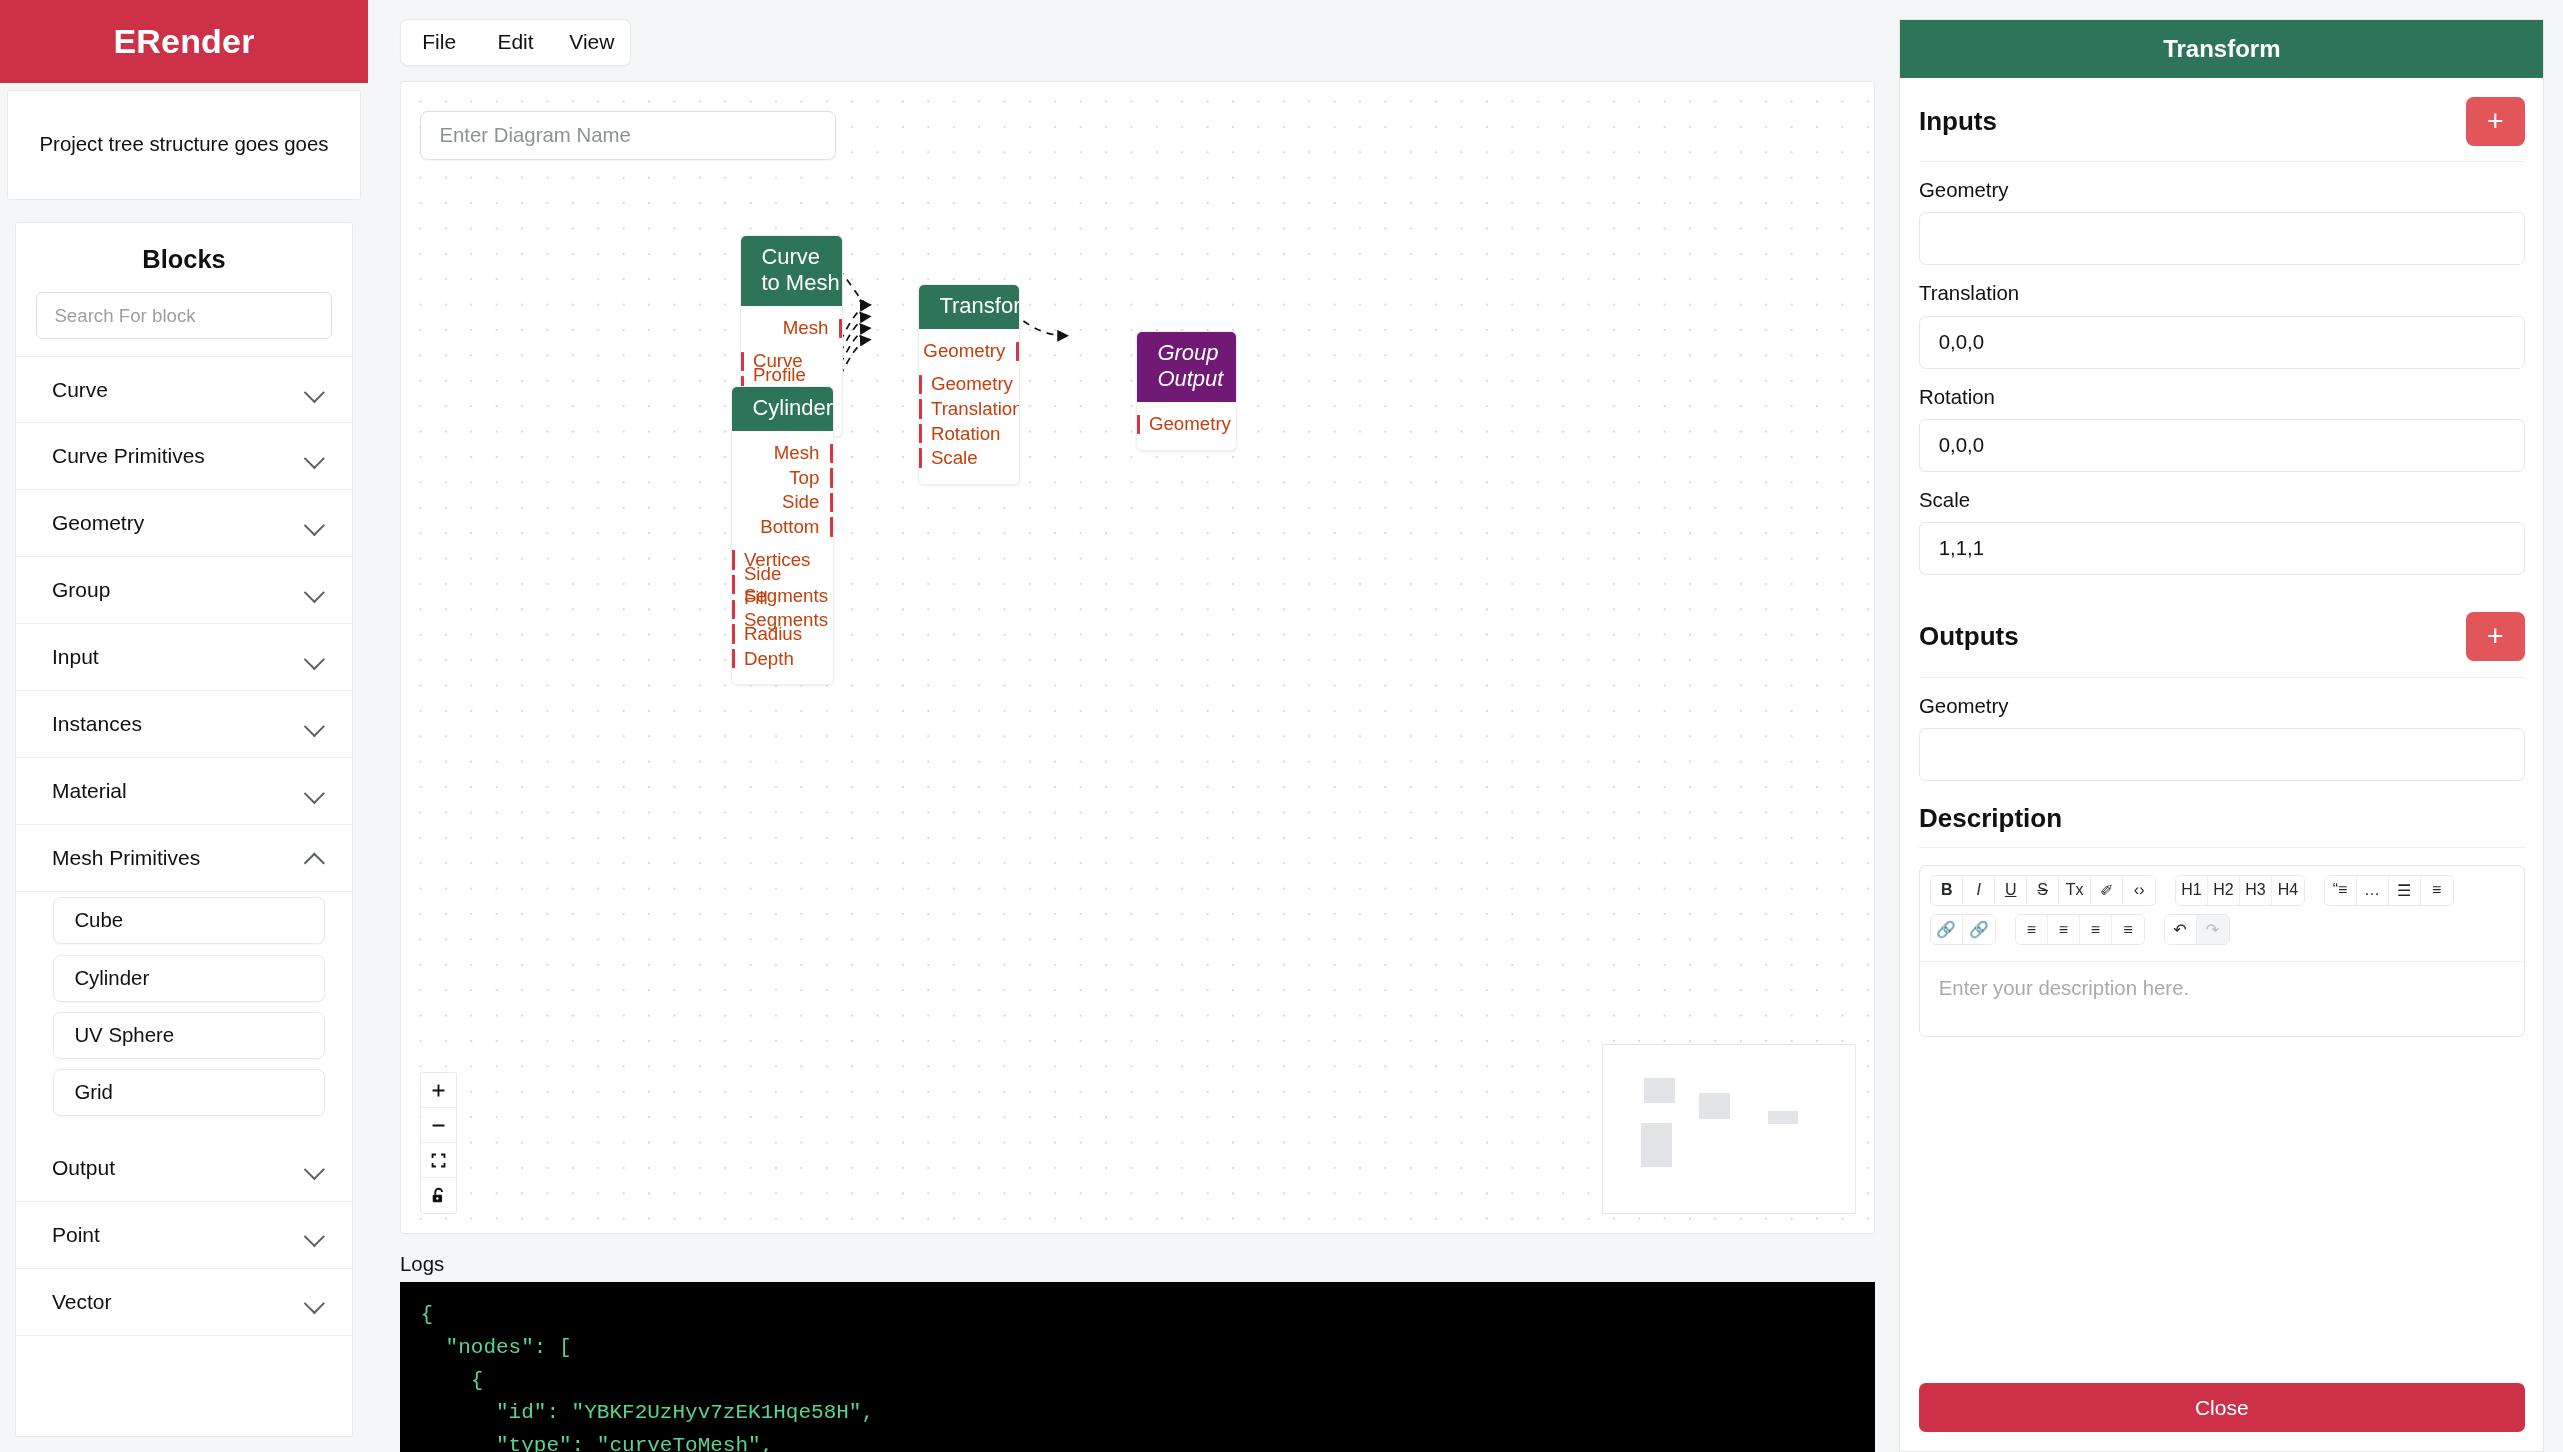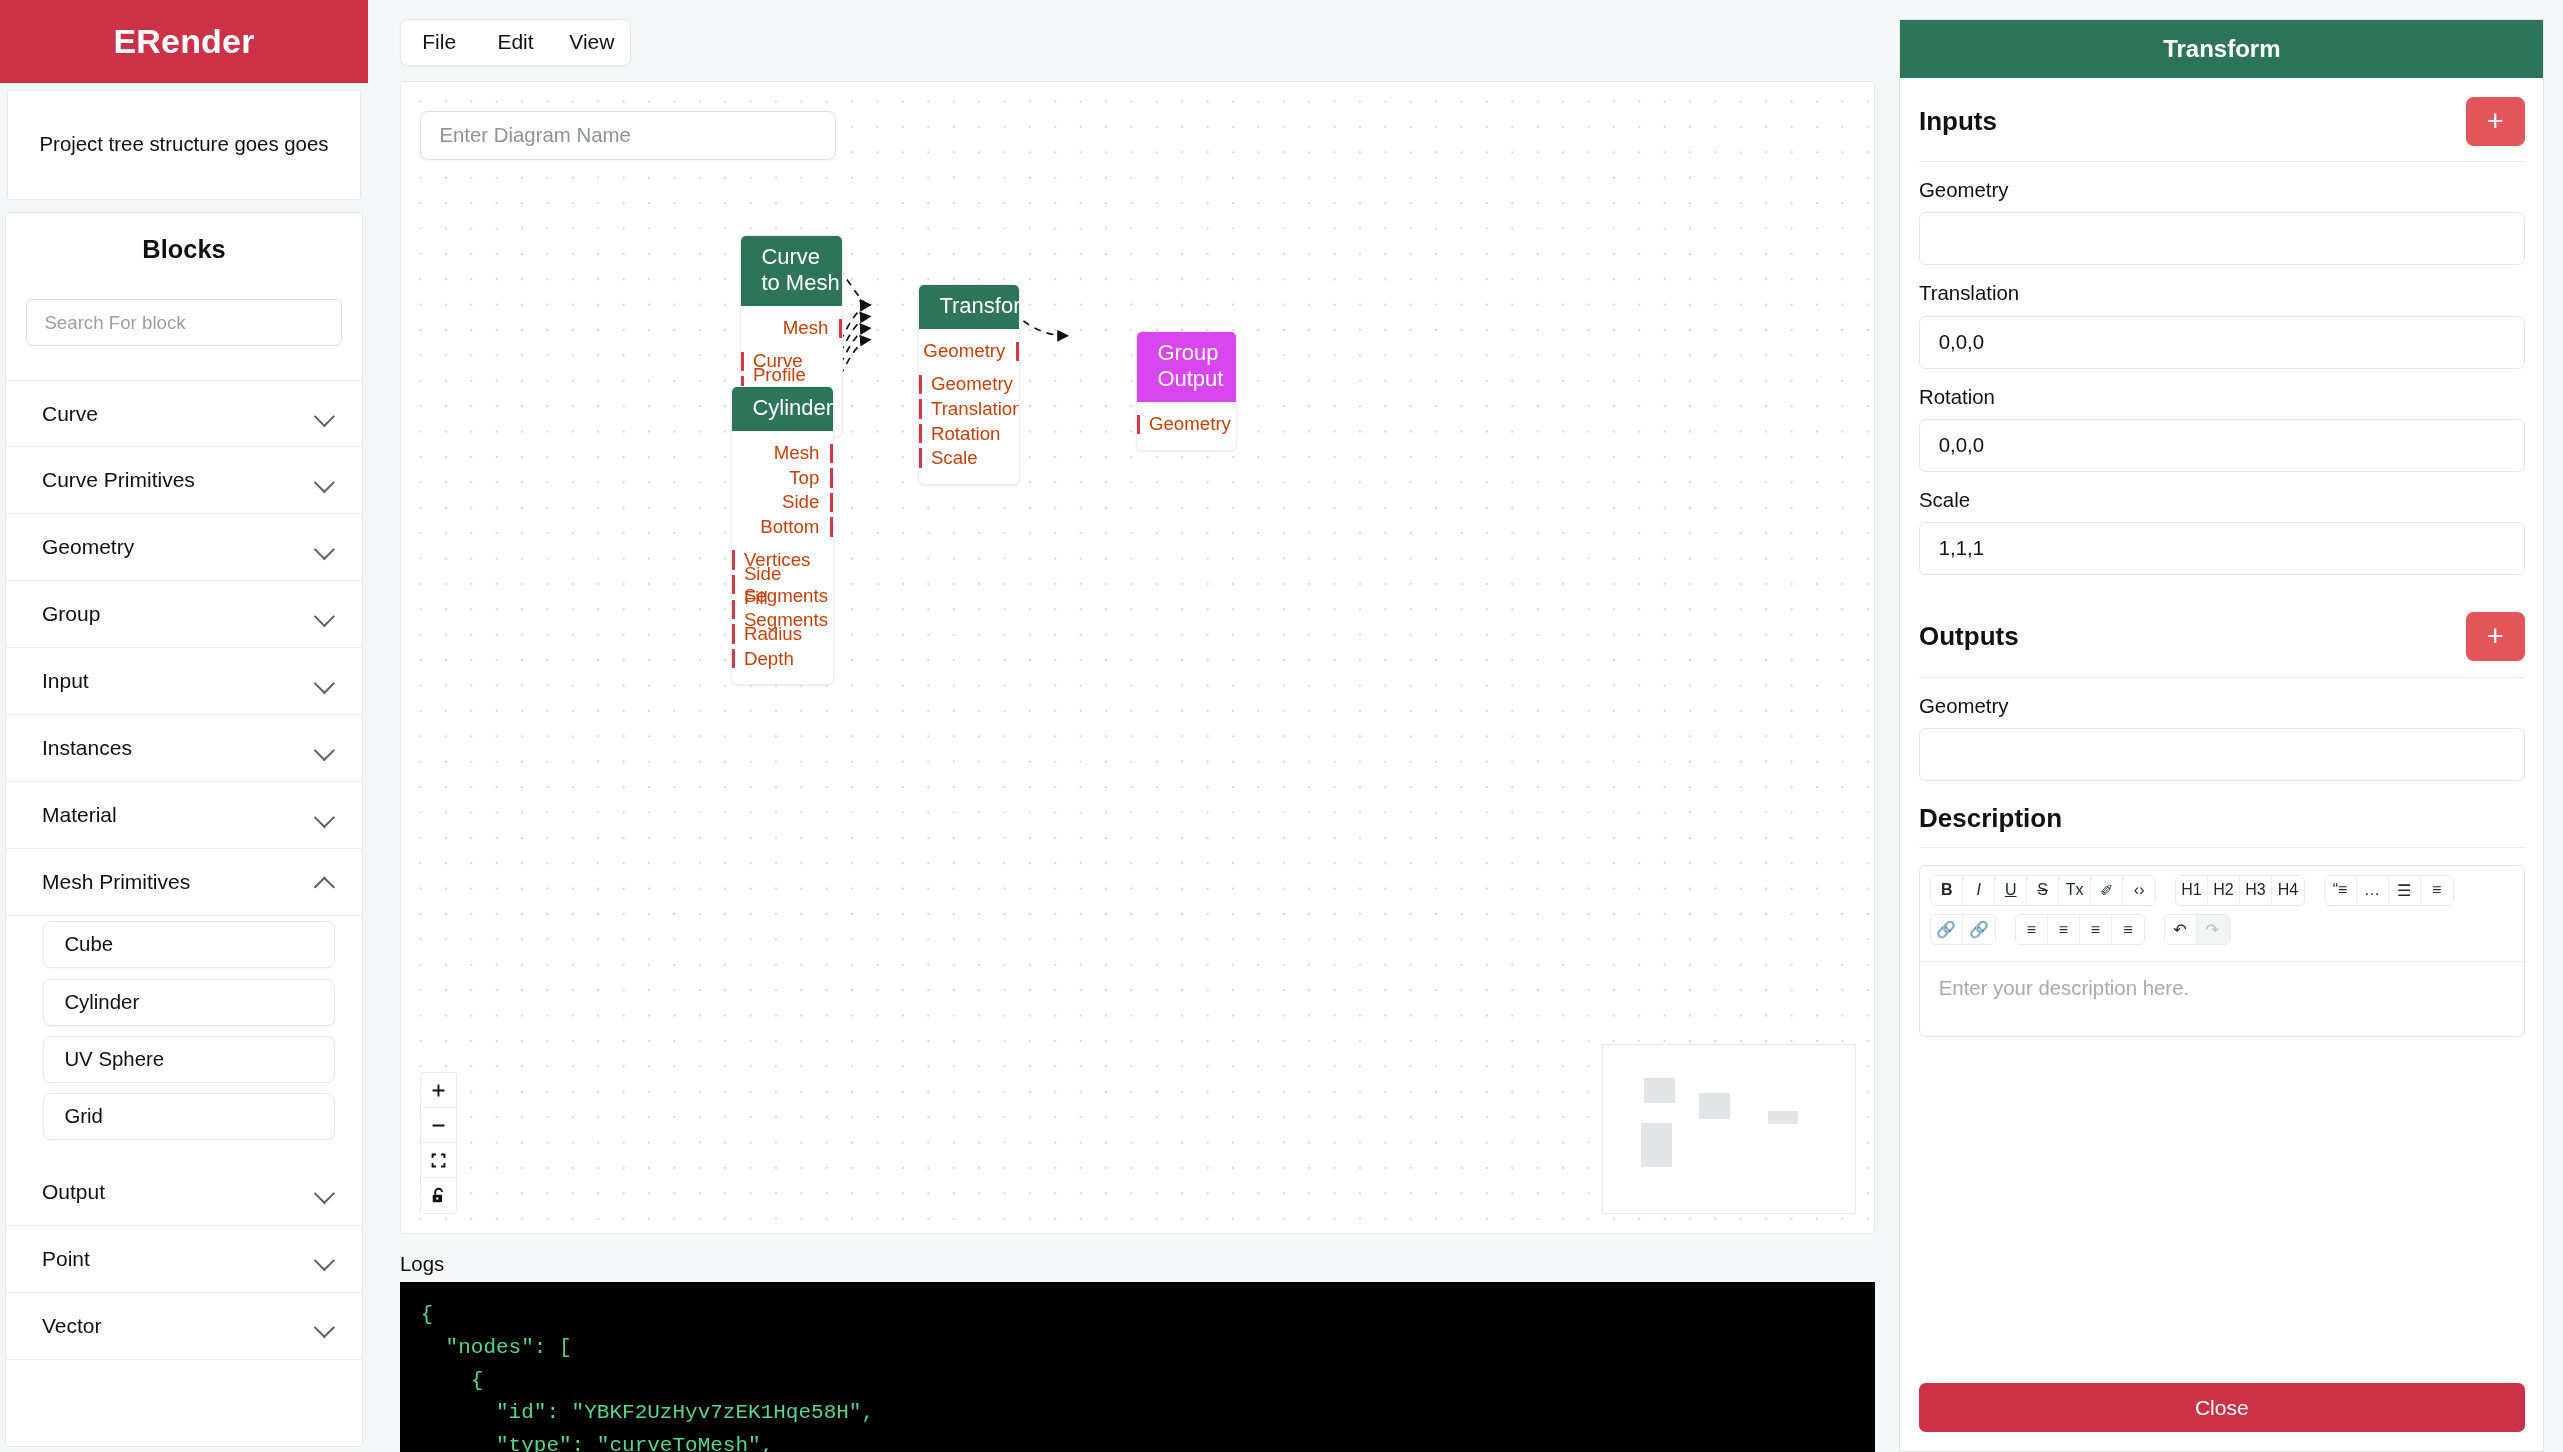--- a/index.html
+++ b/index.html
@@ -15,22 +15,22 @@
   .sidebar { width: 368px; height: 1452px; background: #f4f6f8; flex: 0 0 368px;
              display: flex; flex-direction: column; overflow: hidden; }
   .brand { background: #cc3148; color: #fff; height: 83px; display: flex;
            align-items: center; justify-content: center; text-align: right; }
   .brand-text { font-size: 34px; font-weight: bold; letter-spacing: 0.2px; }
 
   .tree-card { background: #fff; margin: 6.8px; border: 0.8px solid #e6e8ea; border-radius: 2.5px;
                height: 110px; display: flex; align-items: center; justify-content: center; }
   .tree-text { font-size: 20.4px; color: #111; }
 
-  .blocks-card { background: #fff; margin: 5px; border: 0.8px solid #e6e8ea; border-radius: 2.5px;
-                 flex: 1; display: flex; flex-direction: column; overflow: hidden; gap: 17px; }
+  .blocks-card { background: #fff; margin: 15px; border: 0.8px solid #e6e8ea; border-radius: 2.5px;
+                 flex: 1; display: flex; flex-direction: column; overflow: hidden; }
   .blocks-title { text-align: center; font-size: 25.4px; font-weight: bold; padding: 22px 0 18.7px; color: #111; }
   .search-wrap { padding: 0 20.4px 17px; }
   .search-input { width: 100%; height: 47px; border: 0.8px solid #dcdfe3; border-radius: 6px;
                   padding: 0 17px; font-size: 18.7px; color: #111; outline: none;
                   font-family: "Liberation Sans", sans-serif; background:#fff; }
   .search-input::placeholder { color: #9b9fa5; }
 
   .cat-list { overflow: hidden; }
   .cat-row { display: flex; align-items: center; justify-content: space-between;
              padding: 0 27px 0 36px; height: 67px; border-bottom: 0.8px solid #eceef0;
@@ -67,21 +67,21 @@
                 border: 0.8px solid #dcdfe3; border-radius: 7.6px; padding: 0 18.7px; font-size: 20.4px;
                 outline: none; background: #fff; font-family: "Liberation Sans", sans-serif;
                 box-shadow: 0 0.8px 1.7px rgba(0,0,0,.05); }
   .name-input::placeholder { color: #8d9298; }
 
   
   .node { position: absolute; background: #fff; border: 0.8px solid #eceef0; border-radius: 6px;
           box-shadow: 0 0.8px 2.5px rgba(0,0,0,.07); overflow: hidden; }
   .node-head { color: #fff; font-size: 22px; padding: 8.5px 0 9.3px 20.4px; }
   .node-head.green { background: #2e7458; }
-  .node-head.dark  { background: #d946ef; }
+  .node-head.dark  { background: #701a75; font-style: italic; }
   .node-body { padding: 10.2px 0 13.6px; }
   .port-row { display: flex; align-items: center; height: 24.6px; font-size: 18.7px; color: #c2410c; }
   .port-row.out { justify-content: flex-end; padding-right: 0; }
   .port-row.in  { justify-content: flex-start; padding-left: 0; }
   .pin { width: 6.8px; height: 19.5px; background: #d43848; border-radius: 0.8px; flex: 0 0 6.8px; }
   .port-row.out .pin { margin-left: 10.2px; margin-right: -3.4px; }
   .port-row.in  .pin { margin-left: -3.4px; margin-right: 8.5px; }
   .spacer-row { height: 8.5px; }
 
   .edges { position: absolute; inset: 0; pointer-events: none; }

